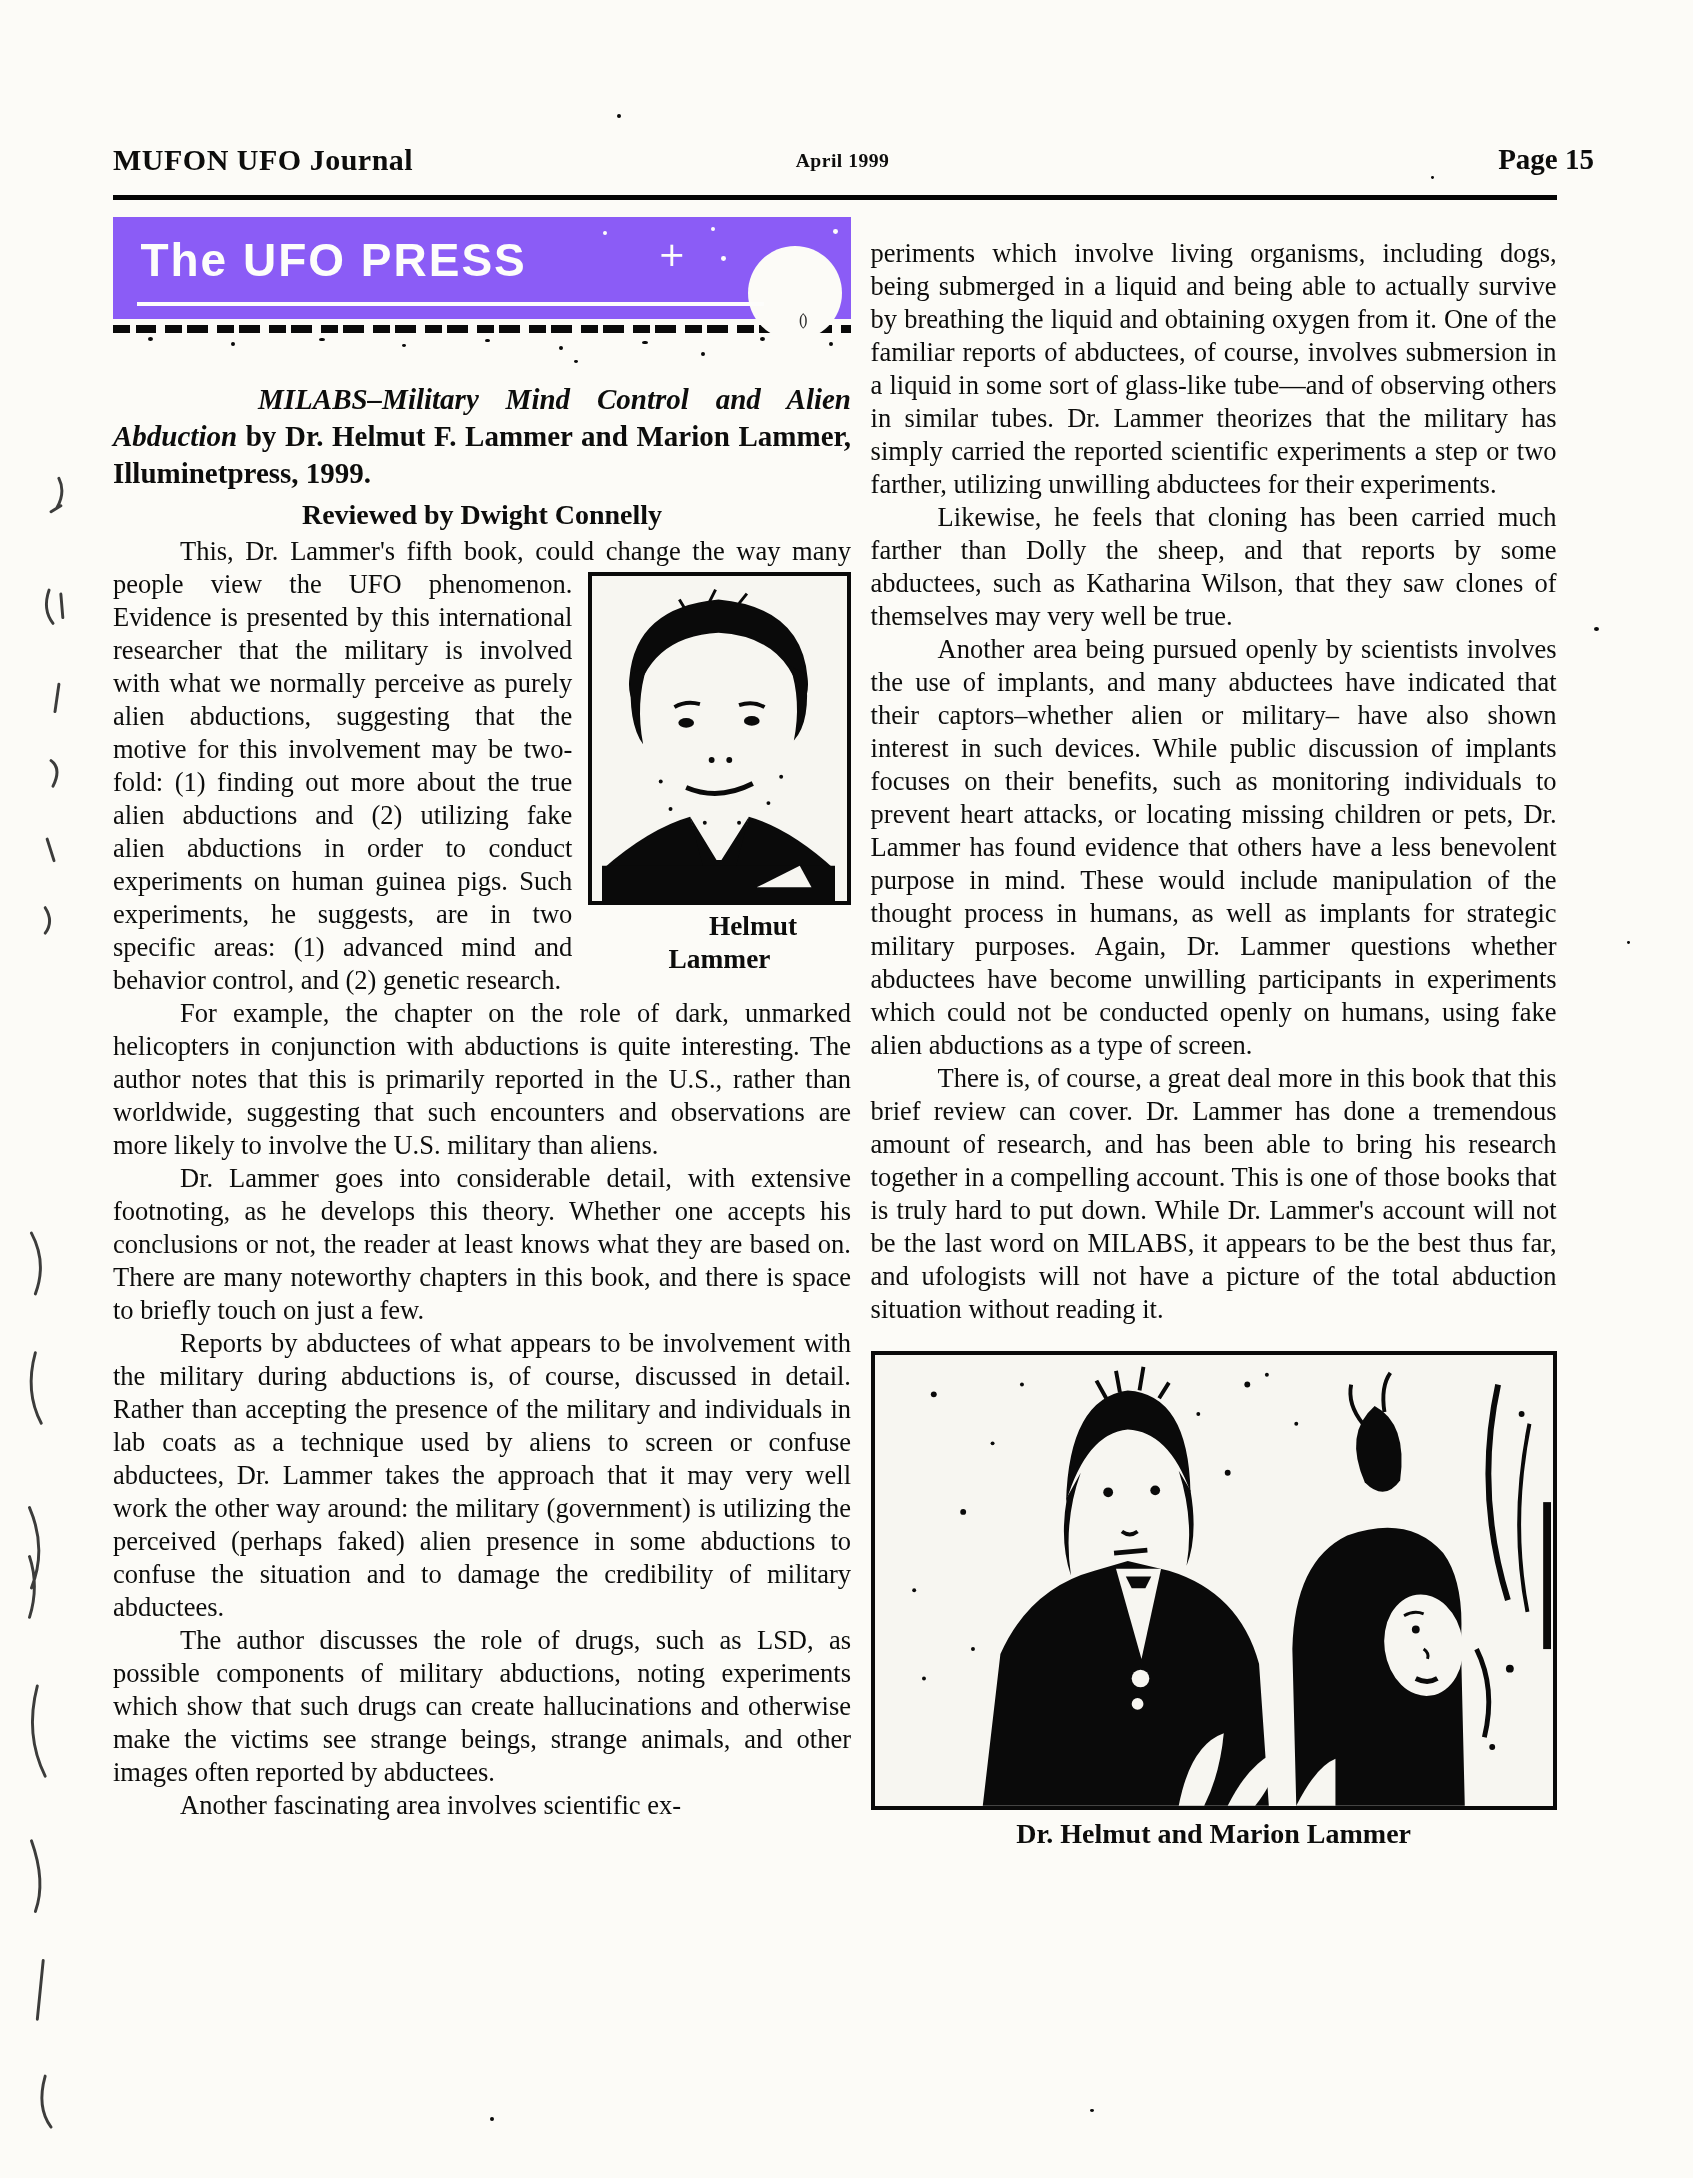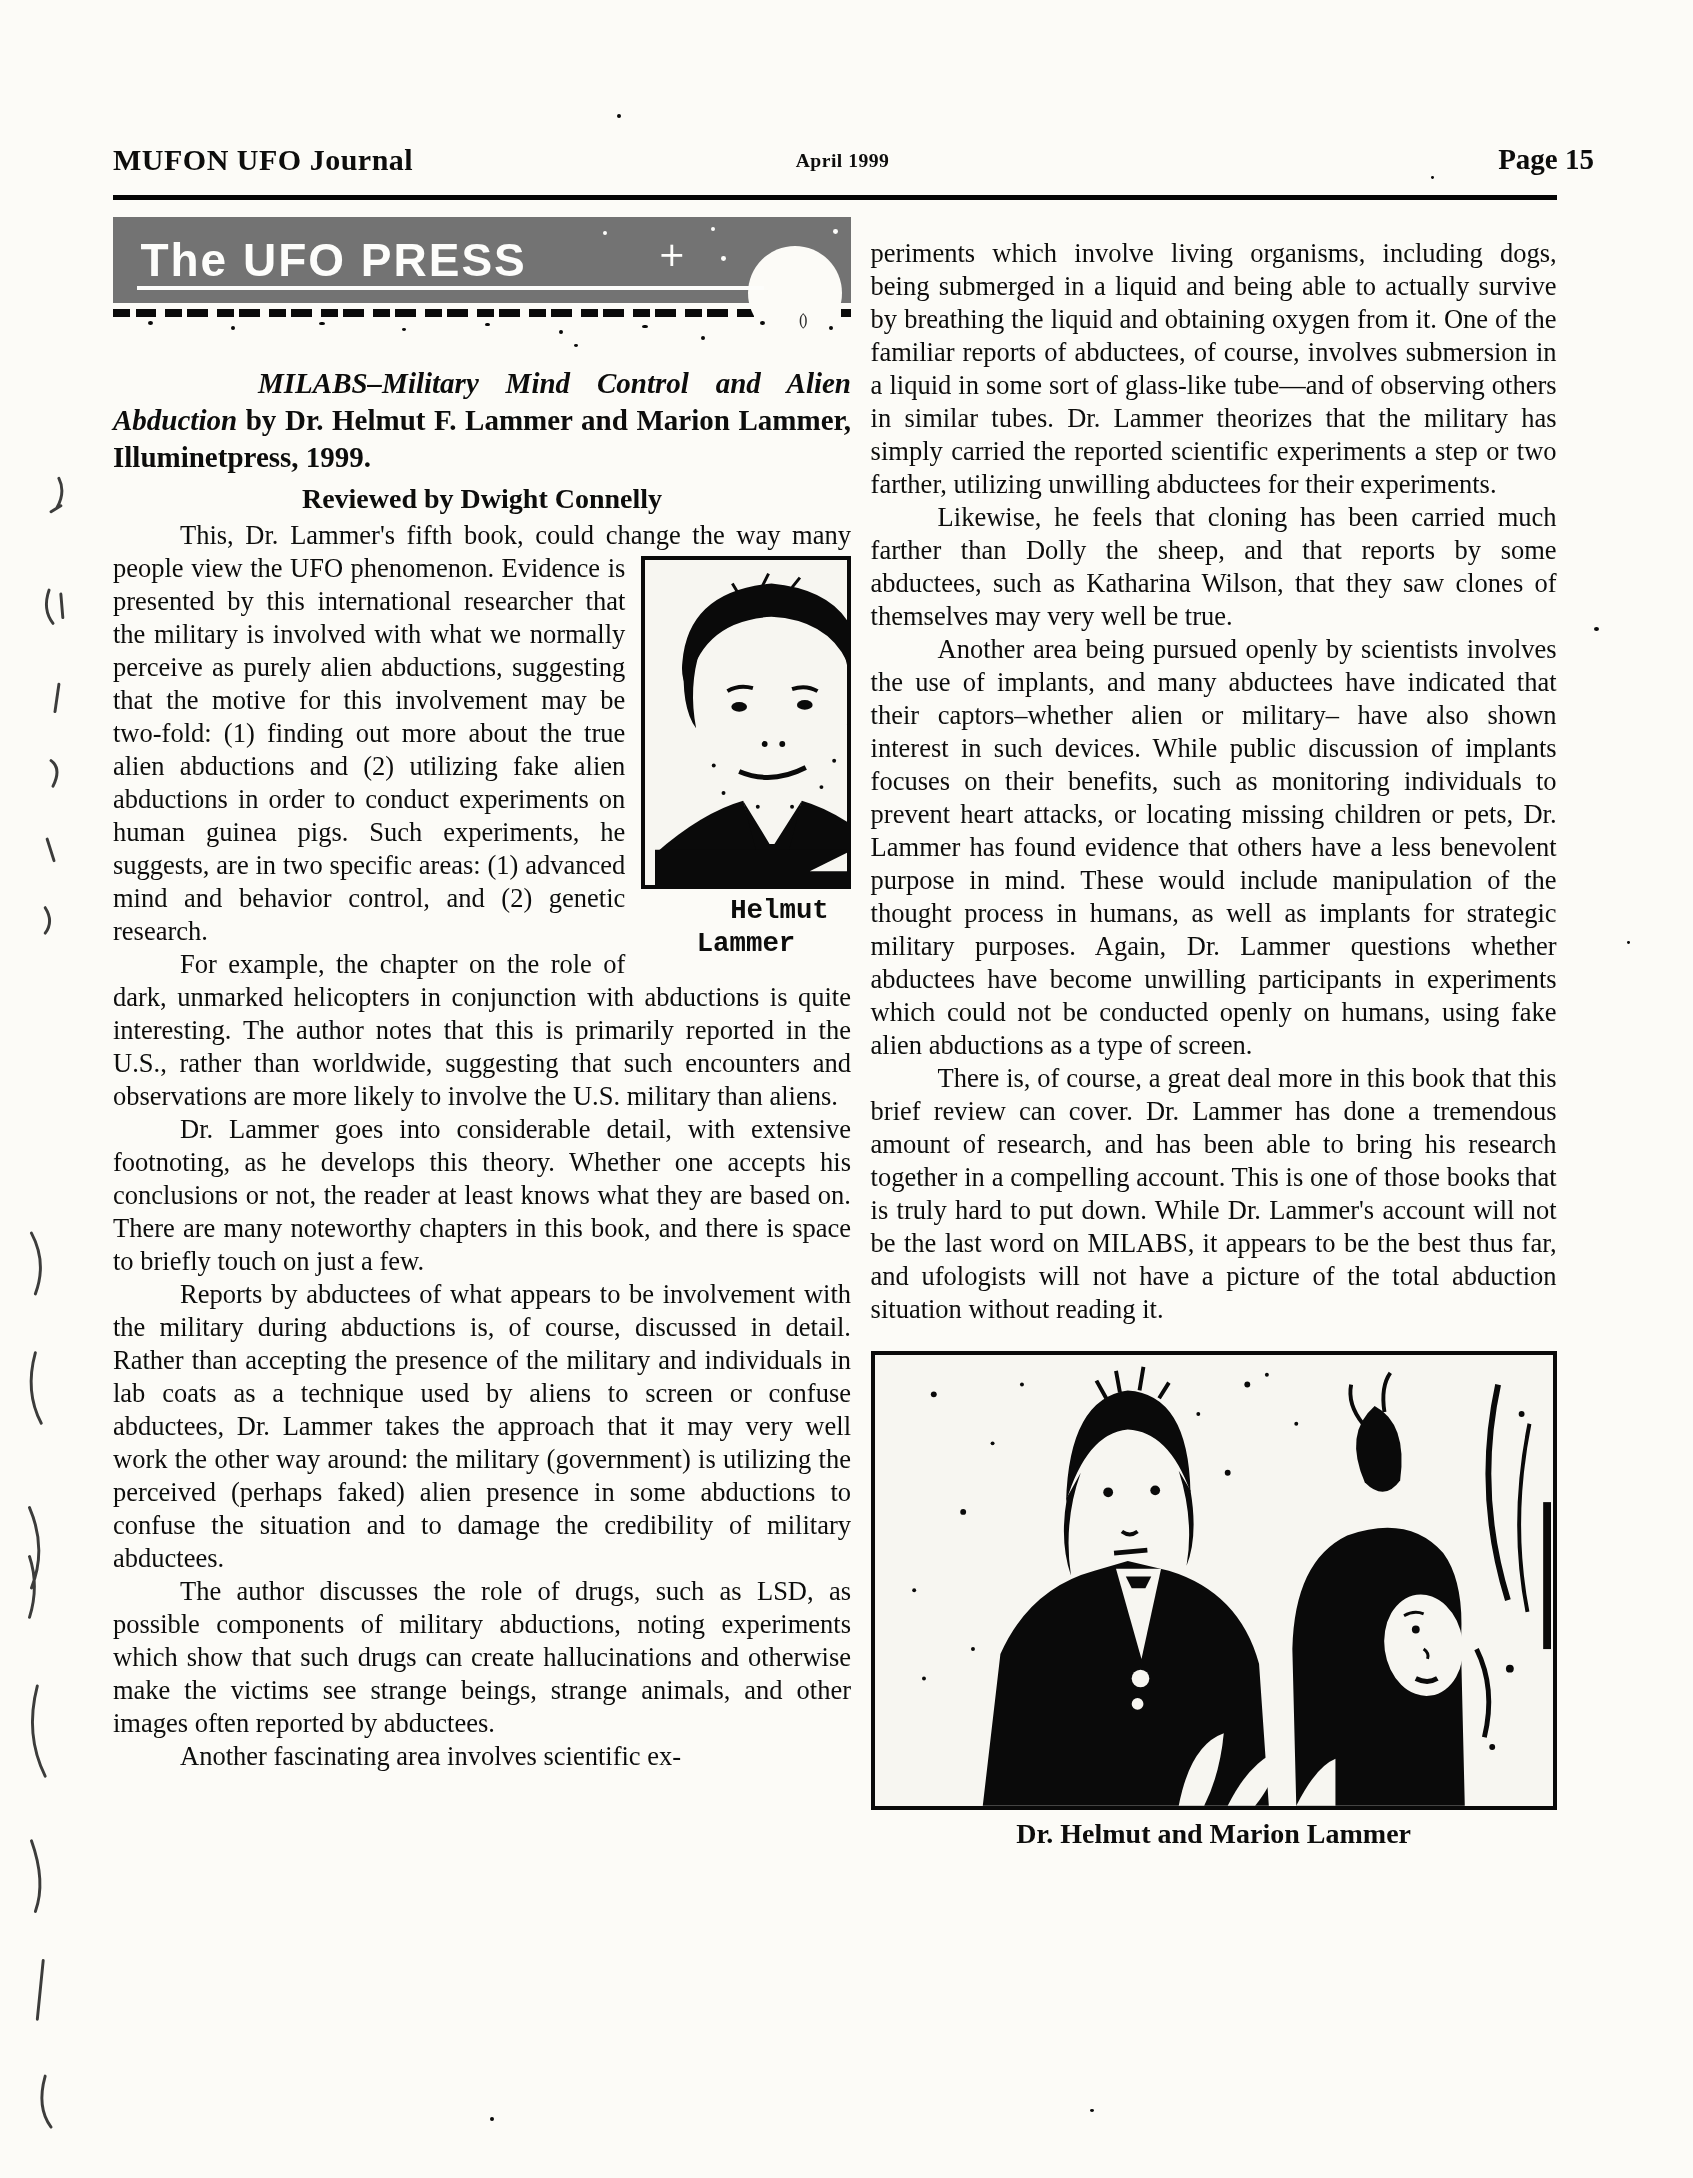--- a/index.html
+++ b/index.html
@@ -33,21 +33,21 @@
   }
   
   .columns{
     position:absolute;left:113px;top:217px;width:1444px;
     display:flex;gap:19.6px;
   }
   .col-left{width:738px;}
   .col-right{width:686px;padding-top:19.6px;}
   
   .banner{
-    position:relative;height:86px;background:#737373;
+    position:relative;height:102px;background:#8b5cf6;
     margin-bottom:5.9px;
   }
   .banner-title{
     position:absolute;left:27.4px;top:15.7px;
     font-family:"Liberation Sans","DejaVu Sans",sans-serif;
     font-size:46px;font-weight:bold;color:#fdfdfb;letter-spacing:2px;
   }
   .banner-underline{
     position:absolute;left:23.5px;bottom:12.7px;width:627px;height:3.9px;background:#fdfdfb;
   }
@@ -77,21 +77,21 @@
   .reviewer{
     font-size:28px;line-height:37px;font-weight:bold;text-align:center;margin:4px 0 2px 0;
   }
   .body-text{
     font-size:26.5px;line-height:33px;text-align:justify;margin:0;
   }
   .body-text.indent{text-indent:67px;}
   .col-right .body-text{line-height:33px;}
   
   .portrait-fig{
-    float:right;width:210px;margin:3.9px 0 2px 15.7px;text-align:center;font-family:Liberation Mono, monospace;
+    float:right;width:263px;margin:3.9px 0 2px 15.7px;text-align:center;
   }
   .portrait-frame{
     border:4.9px solid #0a0a0a;background:#f7f6f1;height:325px;overflow:hidden;
   }
   .portrait-caption{
     font-size:27.4px;font-weight:bold;margin-top:4.9px;
   }
   .couple-fig{margin-top:25.5px;text-align:center;}
   .couple-frame{
     border:4.9px solid #0a0a0a;background:#f7f6f1;height:451px;overflow:hidden;

